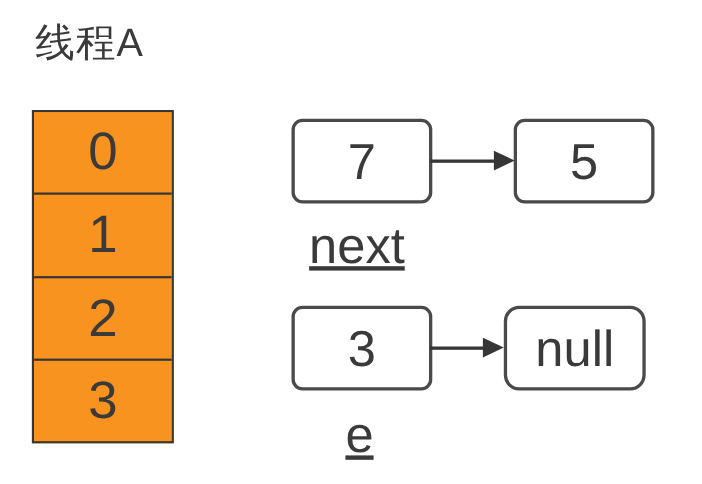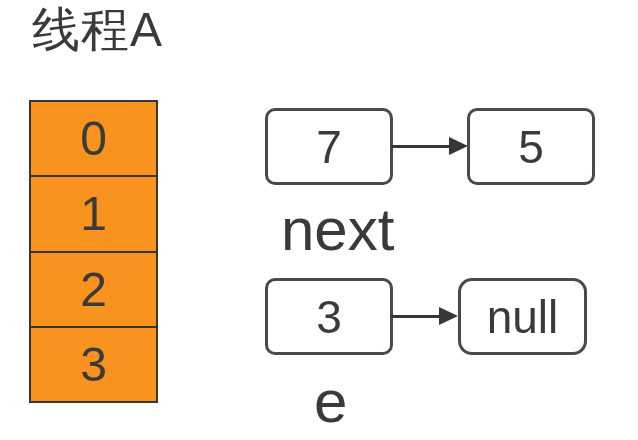--- a/index.html
+++ b/index.html
@@ -5,22 +5,22 @@
   html,body{margin:0;padding:0;background:#ffffff;}
   .canvas{
     position:relative;
     width:638px;height:440px;
     background:var(--bg,#ffffff);
     font-family:"Liberation Sans","DejaVu Sans",sans-serif;
     overflow:hidden;
     color:var(--text,#3a3a3a);
   }
   .title{
-    position:absolute;left:32px;top:2px;
-    font-size:48px;line-height:1.15;
+    position:absolute;left:32px;top:18px;
+    font-size:36px;line-height:1.15;
     color:var(--text,#3a3a3a);
     letter-spacing:1px;
     white-space:nowrap;
   }
   .array{
     position:absolute;left:29px;top:100px;
     width:129px;height:303px;
     box-sizing:border-box;
     border:2px solid var(--line,#363636);
     display:flex;flex-direction:column;
@@ -50,23 +50,24 @@
     background:var(--line,#363636);
   }
   .arrow-head{
     position:absolute;width:0;height:0;
     border-top:9px solid transparent;
     border-bottom:9px solid transparent;
     border-left:19px solid var(--line,#363636);
   }
   .field-label{
     position:absolute;
-    font-size:60px;line-height:1;
+    font-size:46px;line-height:1;
     color:var(--text,#3a3a3a);
     white-space:nowrap;
+    text-decoration:underline;
   }
 </style>
 </head>
 <body>
 
 <div class="canvas">
 
   <div class="title">线程A</div>
 
   <div class="array">

